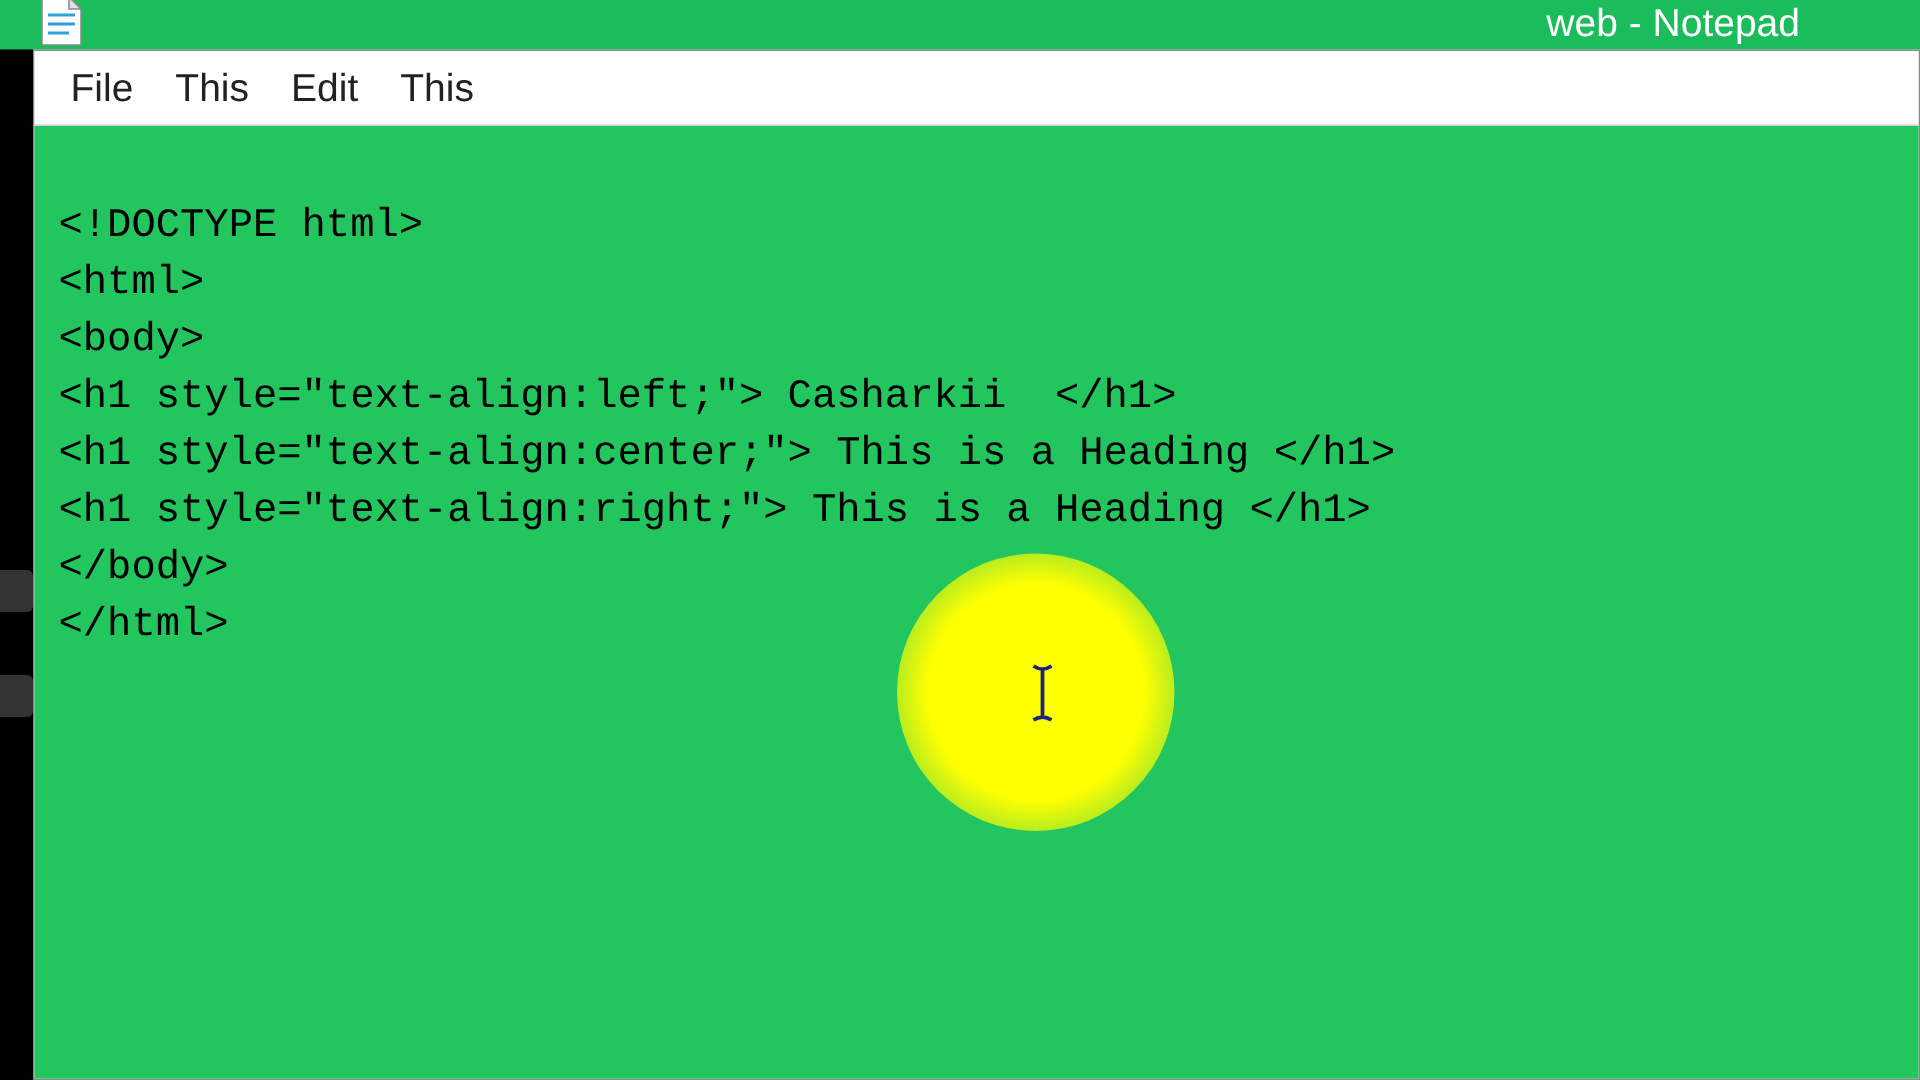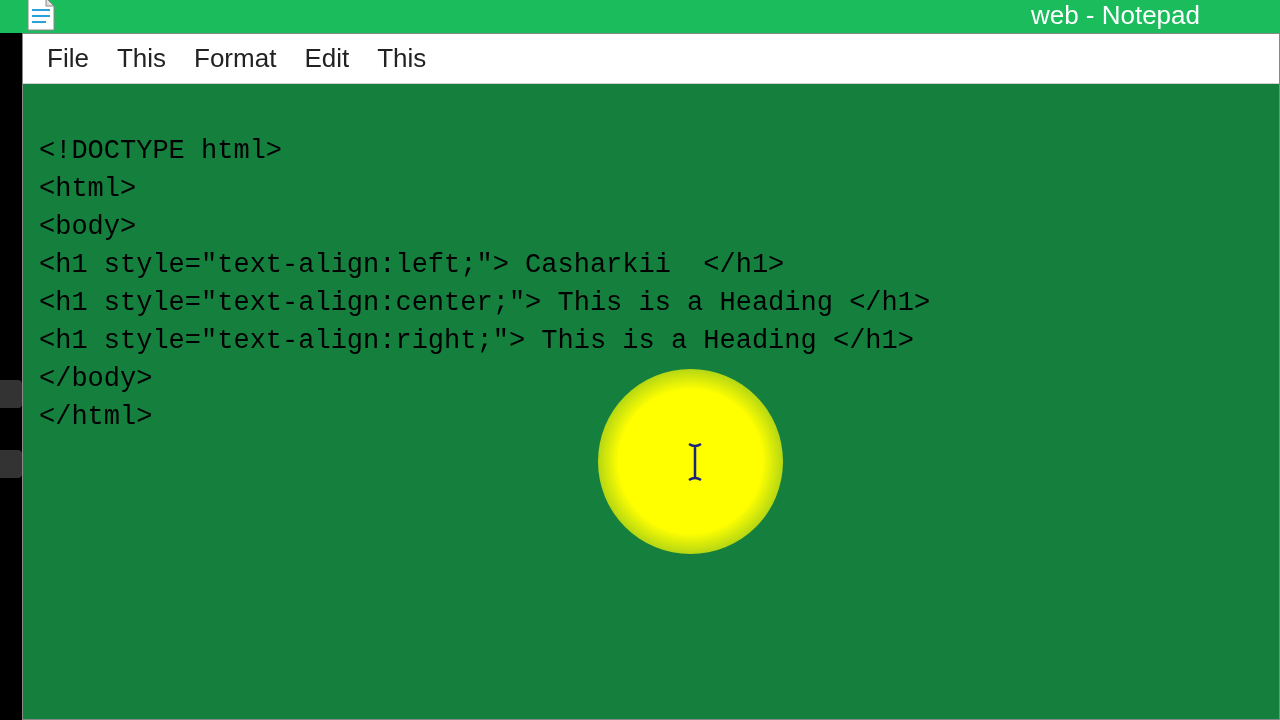--- a/index.html
+++ b/index.html
@@ -72,21 +72,21 @@
     font-size: 26px;
     color: #222;
     border-bottom: 1px solid #d0d0d0;
   }
   .menubar .menu-item {
     padding: 4px 14px;
     cursor: default;
   }
   .editor {
     flex: 1;
-    background: #15803d;
+    background: #22c55e;
     padding: 10px 16px;
     font-family: "Consolas", "Courier New", monospace;
     font-size: 27px;
     color: #000;
     white-space: pre;
     position: relative;
     overflow: hidden;
     line-height: 38px;
   }
   .highlight {
@@ -144,21 +144,20 @@
       <line class="line" x1="10" y1="26" x2="24" y2="26"></line>
     </svg>
   </span>
   <span class="title-text">web - Notepad</span>
 </div>
 
 <div class="client">
   <div class="menubar">
     <div class="menu-item">File</div>
     <div class="menu-item">This</div>
-    <div class="menu-item">Format</div>
     <div class="menu-item">Edit</div>
     <div class="menu-item">This</div>
   </div>
 
   <div class="editor">
 <span>&lt;!DOCTYPE html&gt;</span>
 <span>&lt;html&gt;</span>
 <span>&lt;body&gt;</span>
 <span>&lt;h1 style="text-align:left;"&gt; Casharkii  &lt;/h1&gt;</span>
 <span>&lt;h1 style="text-align:center;"&gt; This is a Heading &lt;/h1&gt;</span>

